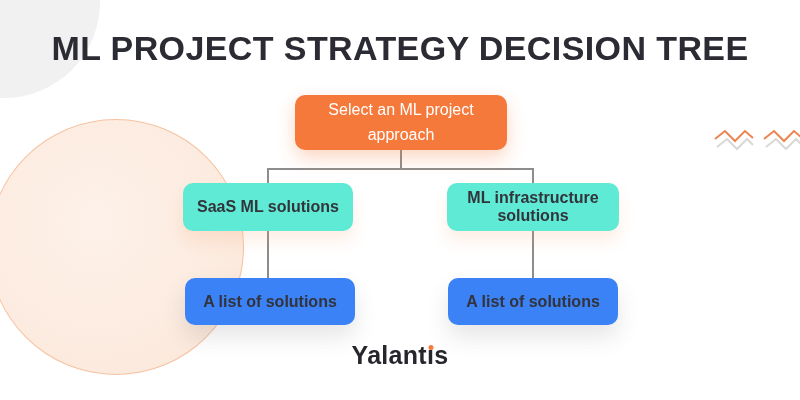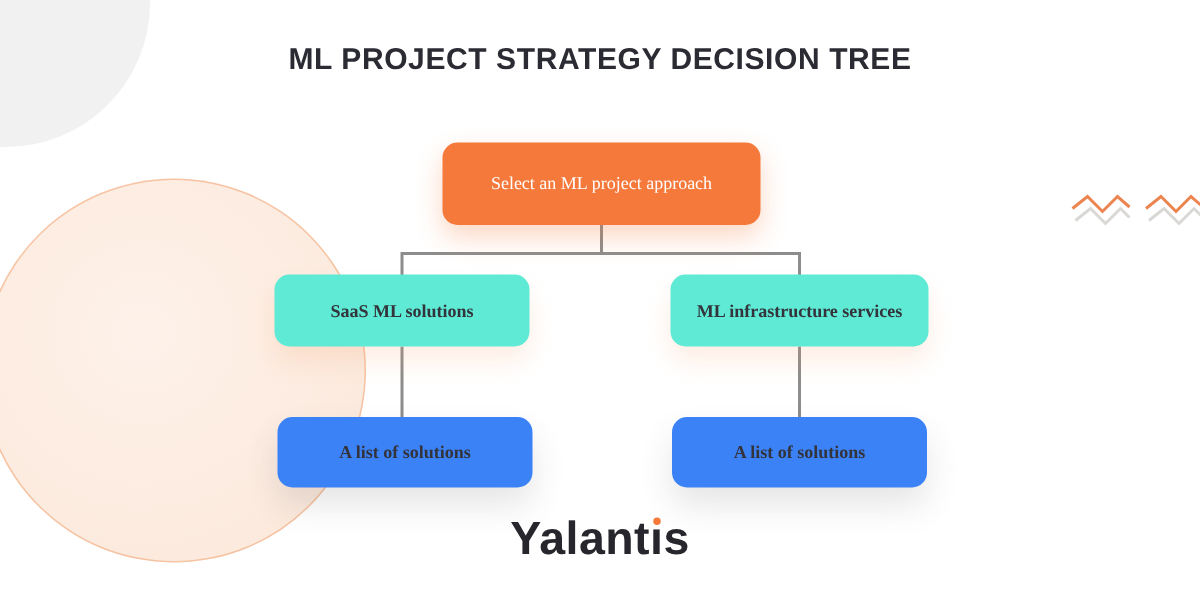--- a/index.html
+++ b/index.html
@@ -11,28 +11,28 @@
   .decor-circle{position:absolute;border-radius:50%;}
   .circle-gray{left:-92px;top:-94px;width:192px;height:192px;background:#f2f1f1;}
   .circle-peach{
     left:-12px;top:119px;width:254px;height:254px;
     background:radial-gradient(circle at 42% 40%, #fdf1e9 0%, #fceade 70%, #fbe6d8 100%);
     border:1px solid rgba(240,146,86,0.45);
   }
   
   .title{
     position:absolute;top:29px;left:0;width:100%;margin:0;text-align:center;
-    font-size:20px;font-weight:bold;letter-spacing:0.4px;color:#2b2b33;
+    font-size:34px;font-weight:bold;letter-spacing:0.4px;color:#2b2b33;
   }
   
   .connectors{position:absolute;left:0;top:0;pointer-events:none;}
   
   .node{
     position:absolute;display:flex;align-items:center;justify-content:center;
-    text-align:center;border-radius:10px;font-size:12px;box-sizing:border-box;font-family:Liberation Serif, serif;
+    text-align:center;border-radius:10px;font-size:16px;box-sizing:border-box;
   }
   .node-root{
     left:295px;top:95px;width:212px;height:55px;padding:0 28px;
     background:#f5793b;color:#ffffff;line-height:1.55;font-weight:normal;
     box-shadow:0 8px 18px rgba(244,121,60,0.30);
   }
   .node-peach{
     top:183px;height:48px;background:#5eead4;color:#33333b;font-weight:bold;
     box-shadow:0 10px 16px rgba(244,150,90,0.16);
   }
@@ -44,21 +44,21 @@
   }
   .node-gray.left{left:185px;width:170px;}
   .node-gray.right{left:448px;width:170px;}
   
   .zig{position:absolute;}
   .zig1{left:714px;top:128px;}
   .zig2{left:763px;top:128px;}
   
   .logo{
     position:absolute;top:341px;left:0;width:100%;display:flex;justify-content:center;
-    font-size:31px;font-weight:bold;color:#26262c;letter-spacing:0.3px;
+    font-size:25px;font-weight:bold;color:#26262c;letter-spacing:0.3px;
   }
   .logo .iwrap{position:relative;display:inline-block;}
   .logo .i-dot{
     position:absolute;left:50%;top:4px;transform:translateX(-50%);
     width:5px;height:5px;border-radius:50%;background:#f5793b;
   }
 </style>
 </head>
 <body>
 
@@ -70,21 +70,21 @@
   <svg class="connectors" width="800" height="400" viewBox="0 0 800 400">
     <path d="M401 150 L401 169 M268 184 L268 169 L533 169 L533 184 M268 231 L268 278 M533 231 L533 278" fill="none" stroke="#8d8d8d" stroke-width="2"></path>
   </svg>
 
   <h1 class="title">ML PROJECT STRATEGY DECISION TREE</h1>
 
   <div class="node node-root">Select an ML project approach</div>
 
   <div class="node node-peach left">SaaS ML solutions</div>
 
-  <div class="node node-peach right">ML infrastructure services</div>
+  <div class="node node-peach right">ML infrastructure solutions</div>
 
   <div class="node node-gray left">A list of solutions</div>
 
   <div class="node node-gray right">A list of solutions</div>
 
   <svg class="zig zig1" width="40" height="24" viewBox="0 0 40 24">
     <polyline points="1,11 11,3 21,13 31,3 39,10" fill="none" stroke="#ec8450" stroke-width="2"></polyline>
     <polyline points="3,19 13,11 23,21 33,11 39,17" fill="none" stroke="#d9d8d5" stroke-width="2"></polyline>
   </svg>
   <svg class="zig zig2" width="40" height="24" viewBox="0 0 40 24">

